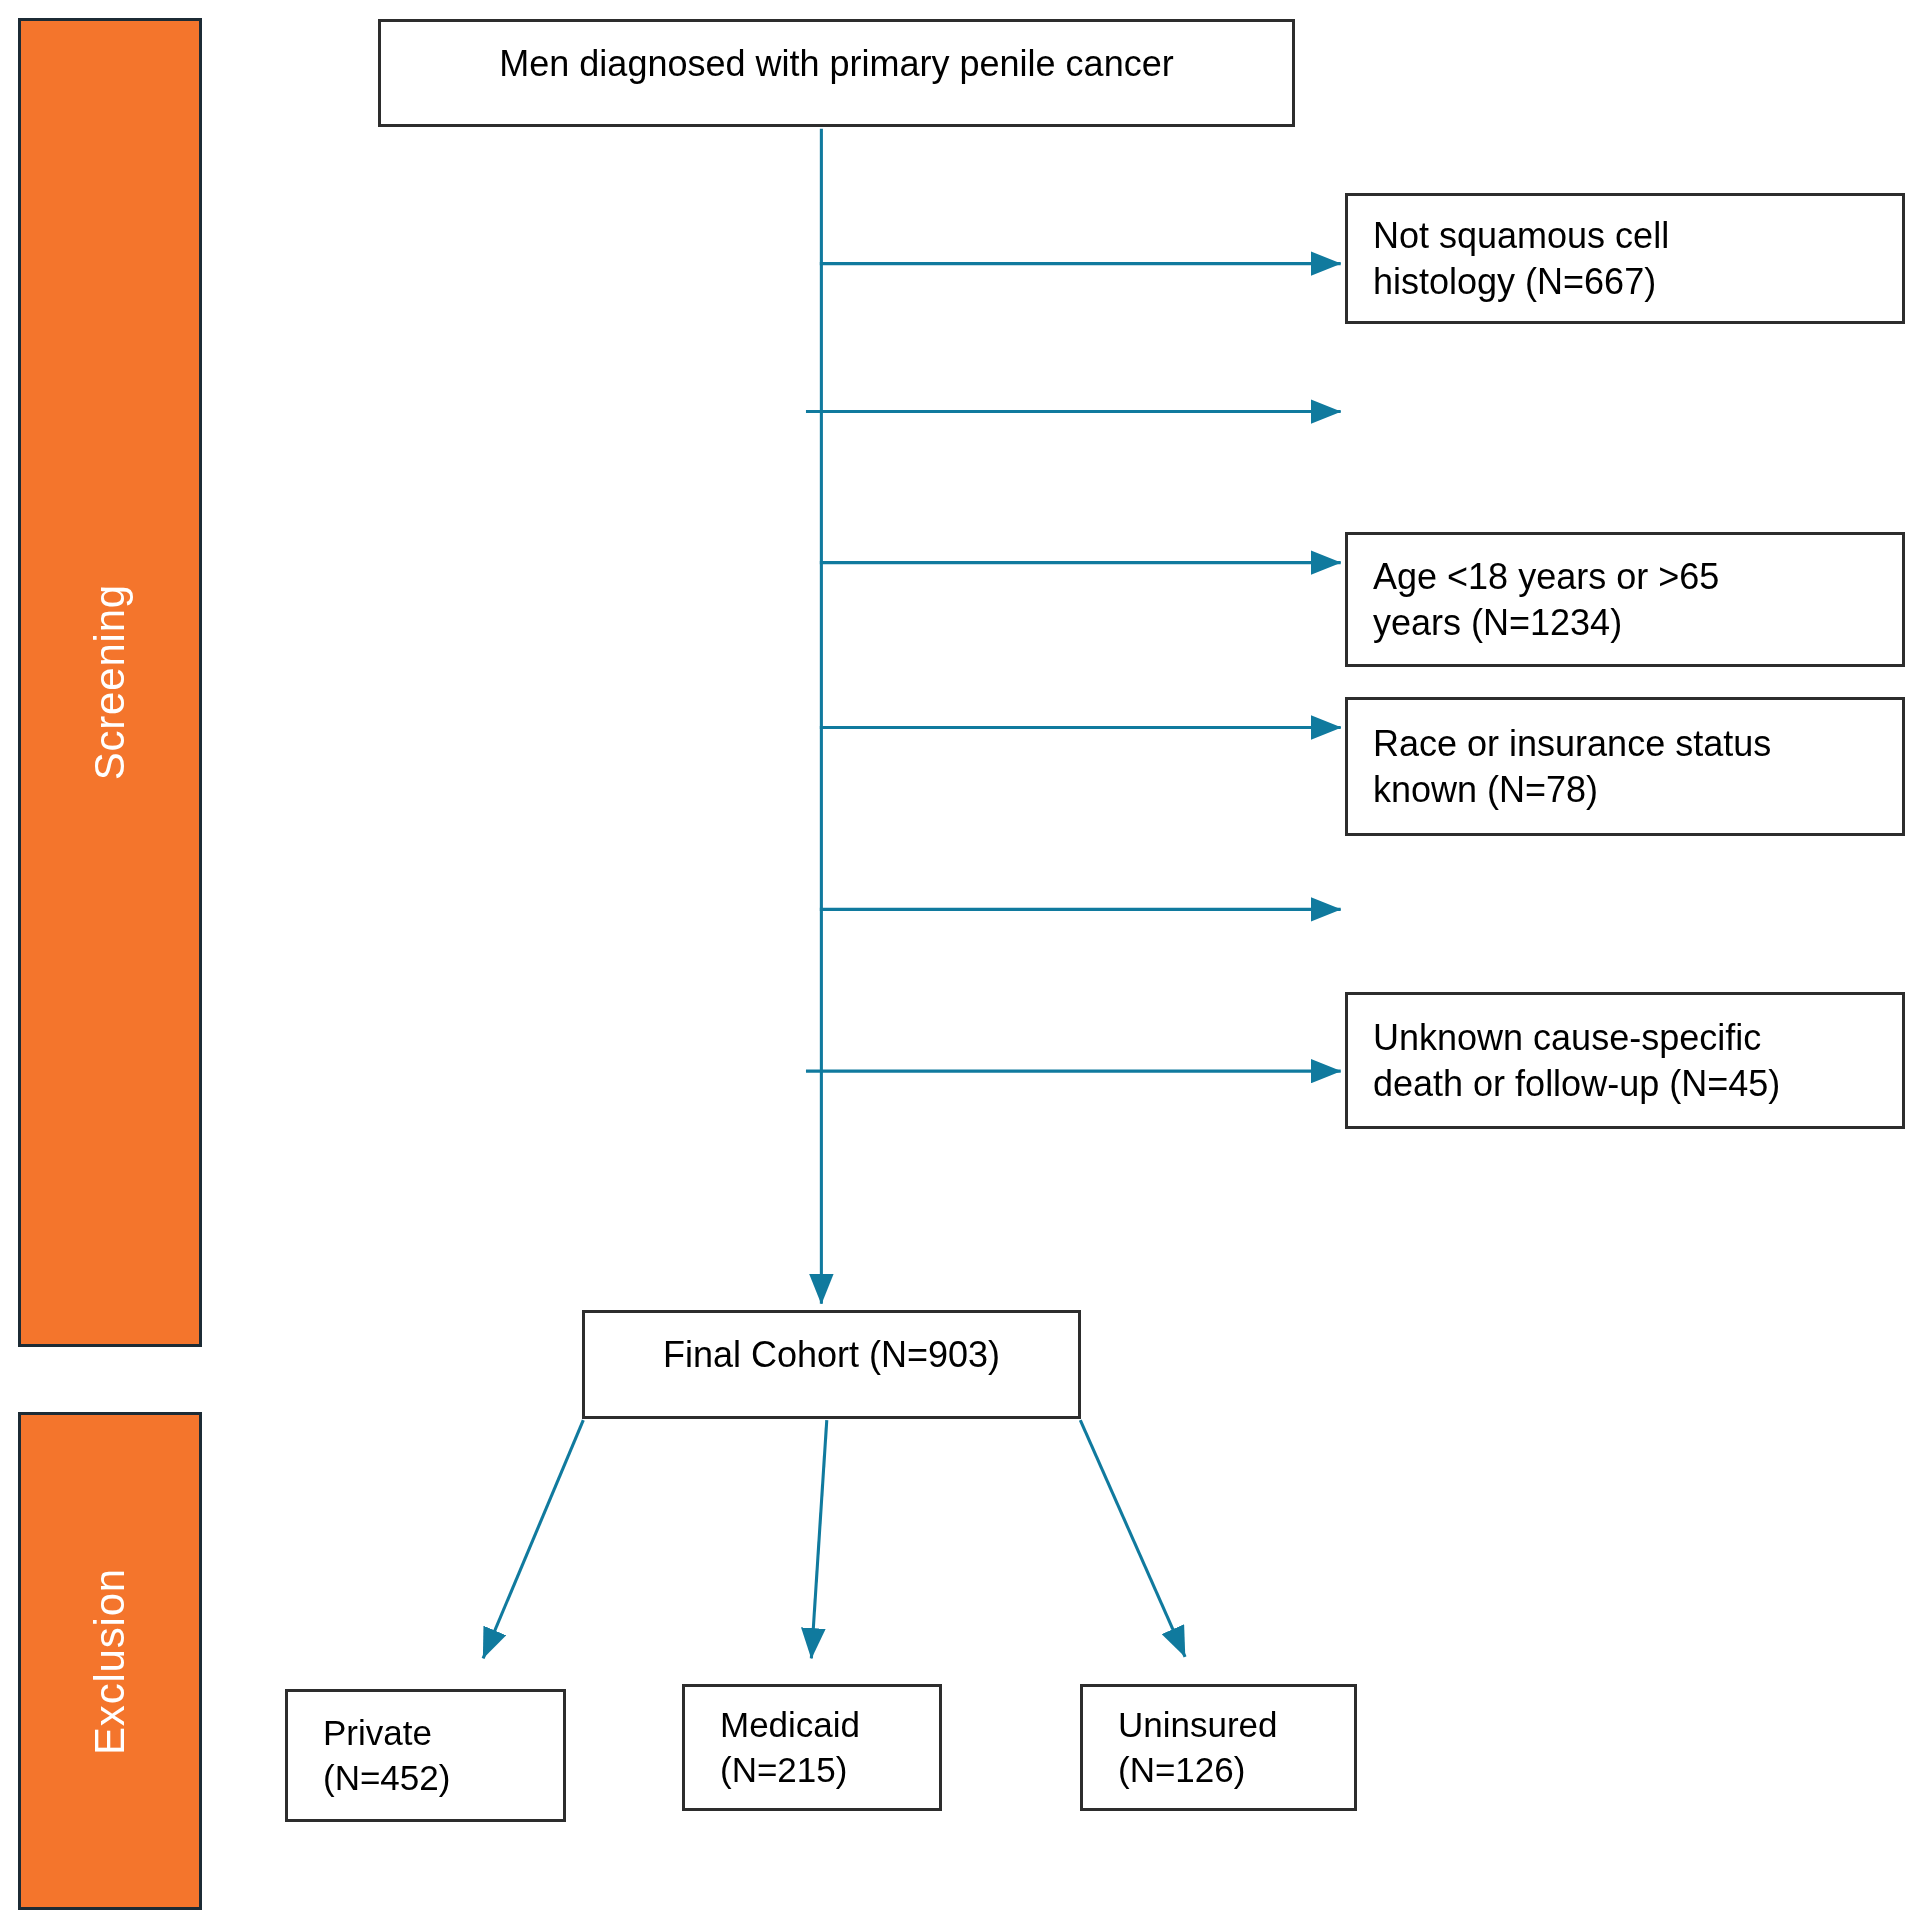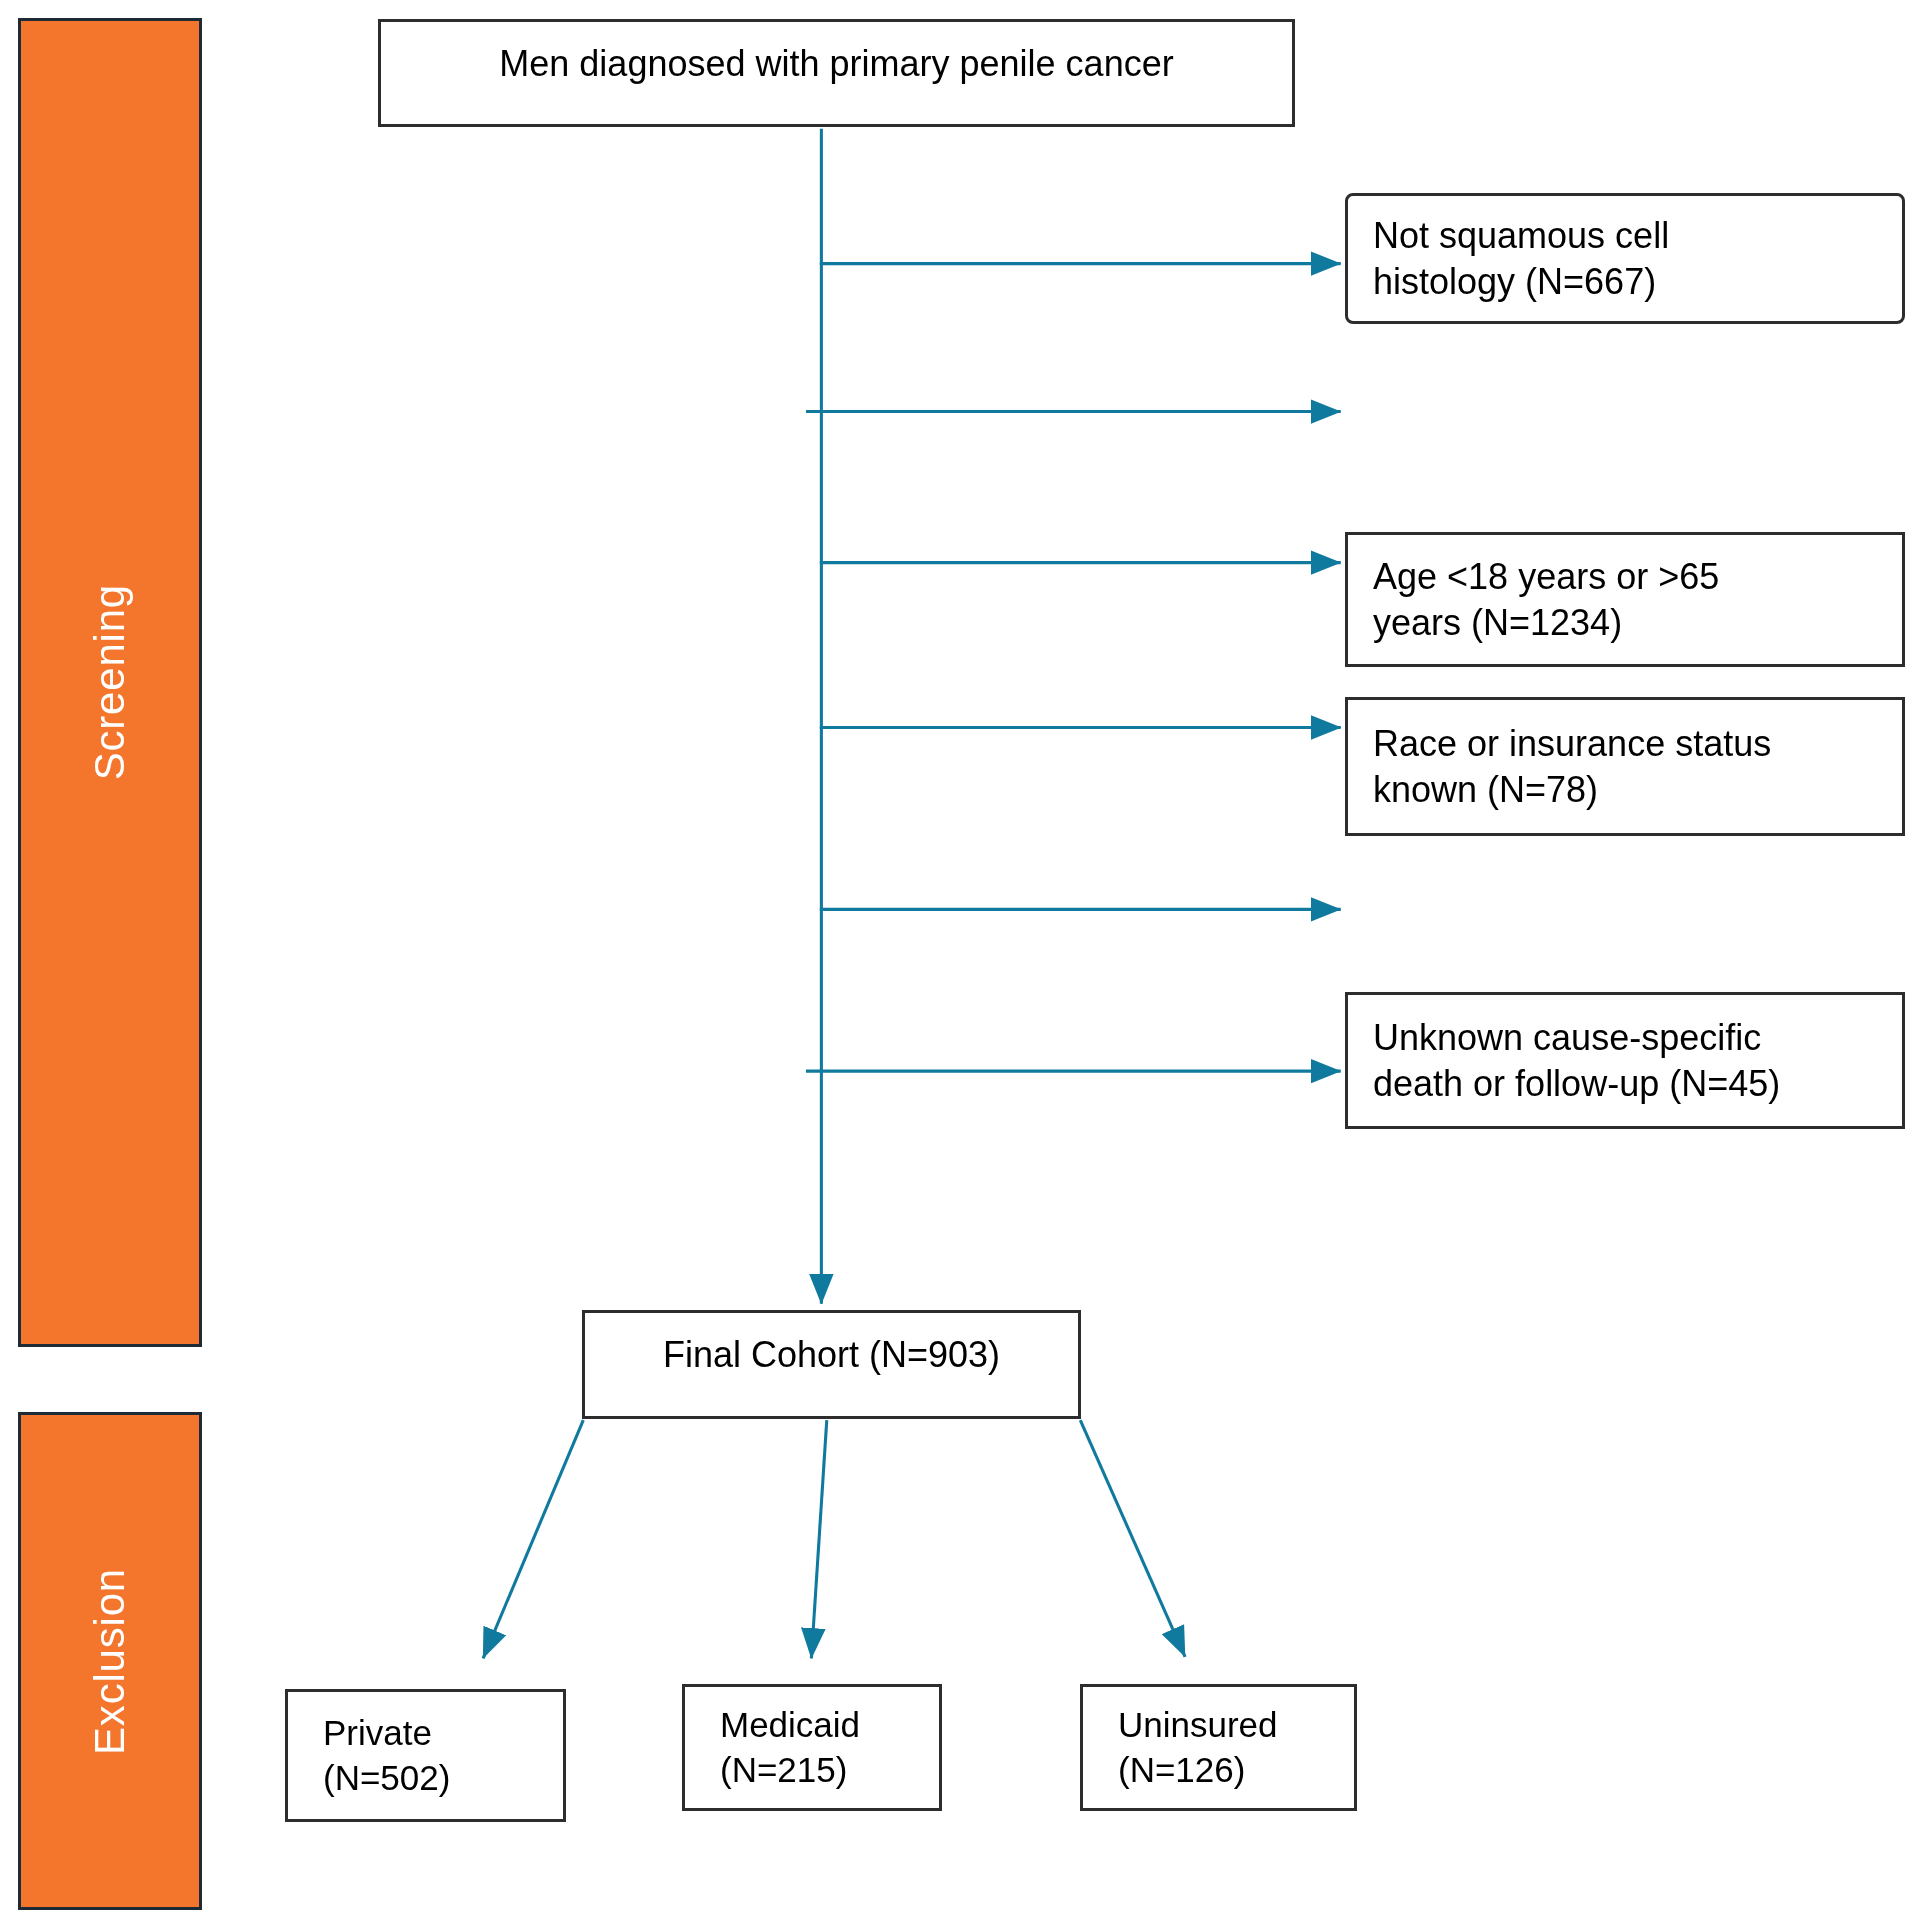--- a/index.html
+++ b/index.html
@@ -110,21 +110,21 @@
     <span class="stage-label">Screening</span>
   </div>
   <div class="stage-bar" style="top:1412px;height:498px;">
     <span class="stage-label">Exclusion</span>
   </div>
 
   <div class="box center" style="left:378px;top:19px;width:917px;height:108px;">
     <span class="box-label">Men diagnosed with primary penile cancer</span>
   </div>
 
-  <div class="box left" style="left:1345px;top:193px;width:560px;height:131px;border-radius:8px;">
+  <div class="box left" style="left:1345px;top:193px;width:560px;height:131px;">
     <span class="box-label">Not squamous cell
 histology (N=667)</span>
   </div>
   <div class="box left" style="left:1345px;top:532px;width:560px;height:135px;">
     <span class="box-label">Age &lt;18 years or &gt;65
 years (N=1234)</span>
   </div>
   <div class="box left" style="left:1345px;top:697px;width:560px;height:139px;">
     <span class="box-label">Race or insurance status
 known (N=78)</span>
@@ -133,21 +133,21 @@
     <span class="box-label">Unknown cause-specific
 death or follow-up (N=45)</span>
   </div>
 
   <div class="box center" style="left:582px;top:1310px;width:499px;height:109px;">
     <span class="box-label">Final Cohort (N=903)</span>
   </div>
 
   <div class="box outcome" style="left:285px;top:1689px;width:281px;height:133px;">
     <span class="box-label">Private
-(N=502)</span>
+(N=452)</span>
   </div>
   <div class="box outcome" style="left:682px;top:1684px;width:260px;height:127px;">
     <span class="box-label">Medicaid
 (N=215)</span>
   </div>
   <div class="box outcome" style="left:1080px;top:1684px;width:277px;height:127px;">
     <span class="box-label">Uninsured
 (N=126)</span>
   </div>
 

